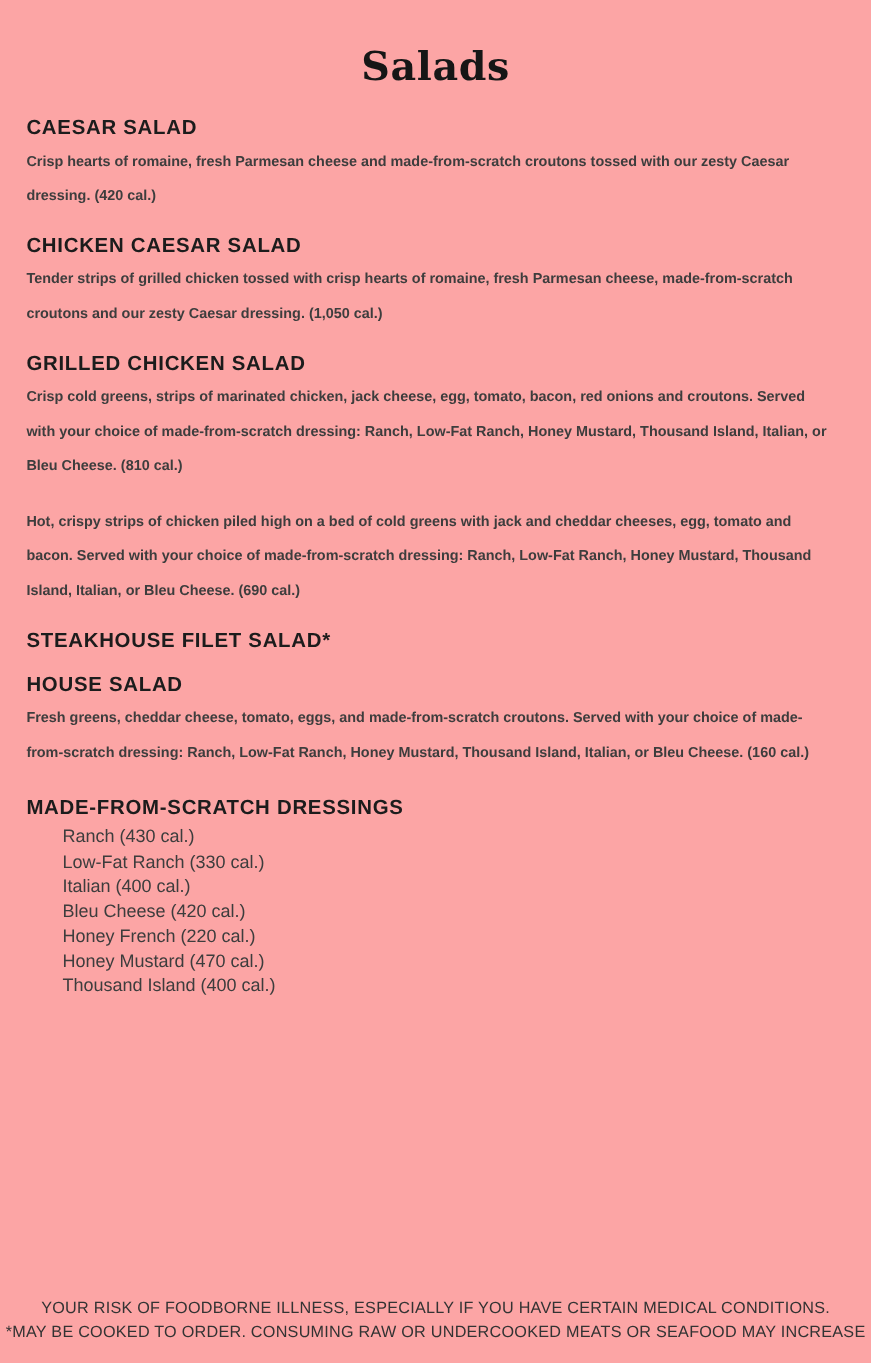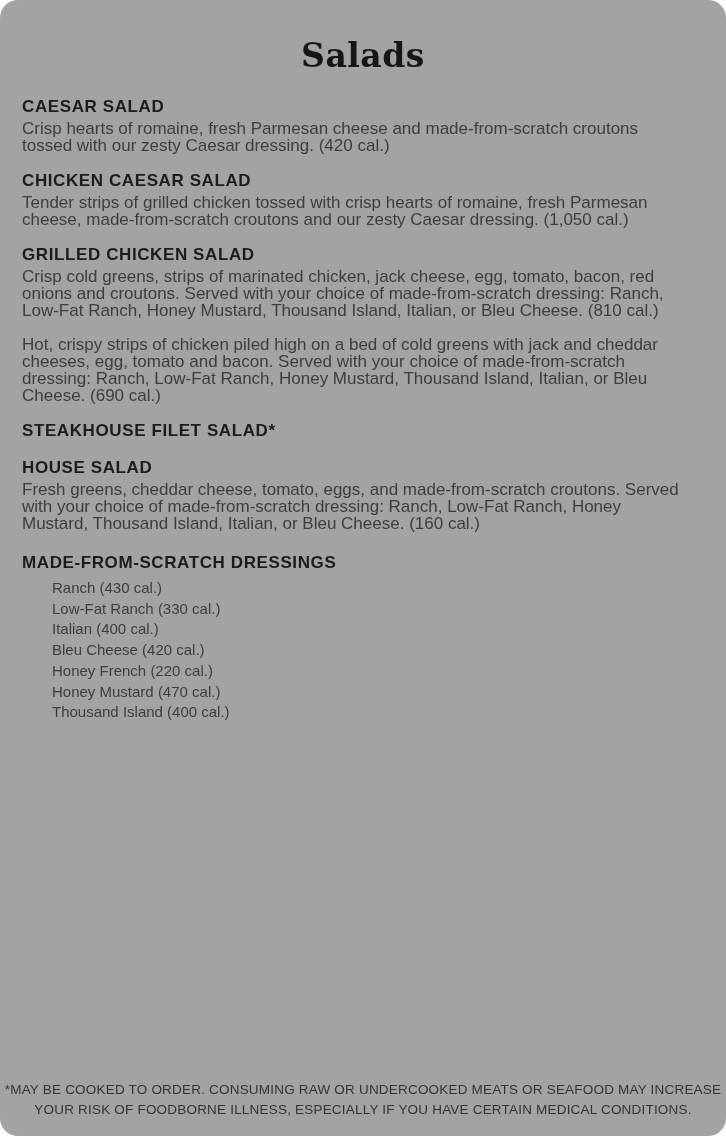--- a/index.html
+++ b/index.html
@@ -10,24 +10,23 @@
   body {
     width: 726px;
     height: 1136px;
     position: relative;
     font-family: "Liberation Sans", sans-serif;
     overflow: hidden;
   }
   .page {
     position: absolute;
     inset: 0;
-    background: #a3a3a3;
+    background: #fca5a5;
     padding: 0 22px;
     box-sizing: border-box;
-    border-radius: 18px;
   }
   .menu-title {
     font-family: "DejaVu Serif", serif;
     font-weight: 700;
     font-size: 33px;
     line-height: 1;
     color: #161616;
     text-align: center;
     padding-top: 39px;
     margin: 0 0 25px 0;
@@ -36,24 +35,25 @@
   .menu-item { margin-bottom: 17px; }
   .item-name {
     font-size: 17px;
     font-weight: 700;
     letter-spacing: 0.6px;
     color: #1c1c1c;
     line-height: 20px;
     margin-bottom: 3px;
   }
   .item-desc {
-    font-size: 17px;
-    line-height: 17px;
+    font-size: 12px;
+    line-height: 29px;
     color: #3d3d3d;
     max-width: 668px;
+    font-weight: bold;
   }
   .dressings { margin-top: 21px; }
   .dressings .item-name { margin-bottom: 5px; }
   .dressing-line {
     font-size: 15px;
     line-height: 20.7px;
     color: #3d3d3d;
     margin-left: 30px;
   }
   .footer-note {
@@ -108,17 +108,17 @@
     <div class="dressing-line">Ranch (430 cal.)</div>
     <div class="dressing-line">Low-Fat Ranch (330 cal.)</div>
     <div class="dressing-line">Italian (400 cal.)</div>
     <div class="dressing-line">Bleu Cheese (420 cal.)</div>
     <div class="dressing-line">Honey French (220 cal.)</div>
     <div class="dressing-line">Honey Mustard (470 cal.)</div>
     <div class="dressing-line">Thousand Island (400 cal.)</div>
   </div>
 
   <div class="footer-note">
+    <div>YOUR RISK OF FOODBORNE ILLNESS, ESPECIALLY IF YOU HAVE CERTAIN MEDICAL CONDITIONS.</div>
     <div>*MAY BE COOKED TO ORDER. CONSUMING RAW OR UNDERCOOKED MEATS OR SEAFOOD MAY INCREASE</div>
-    <div>YOUR RISK OF FOODBORNE ILLNESS, ESPECIALLY IF YOU HAVE CERTAIN MEDICAL CONDITIONS.</div>
   </div>
 
 </div>
 
 </body></html>

